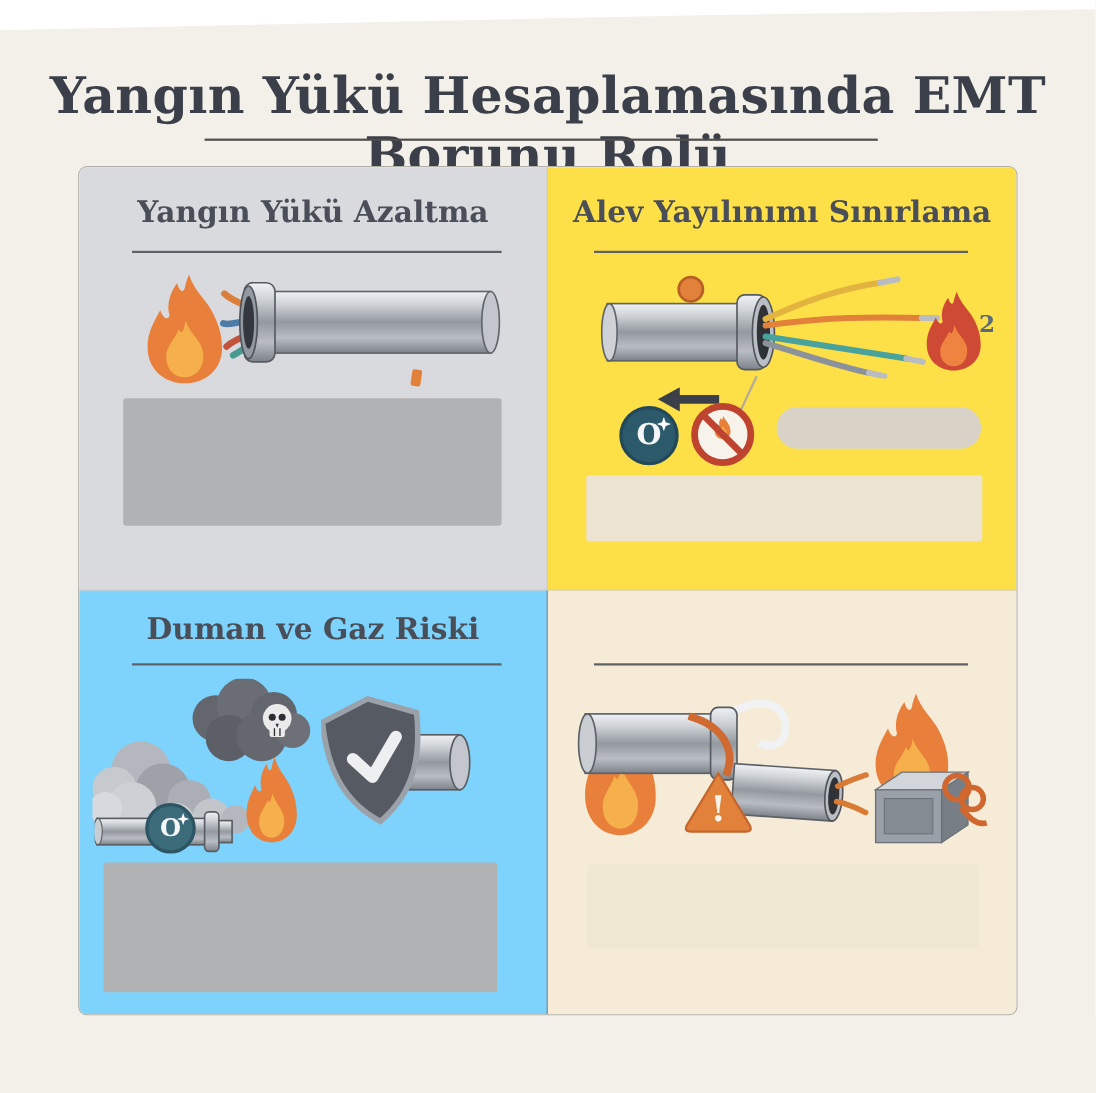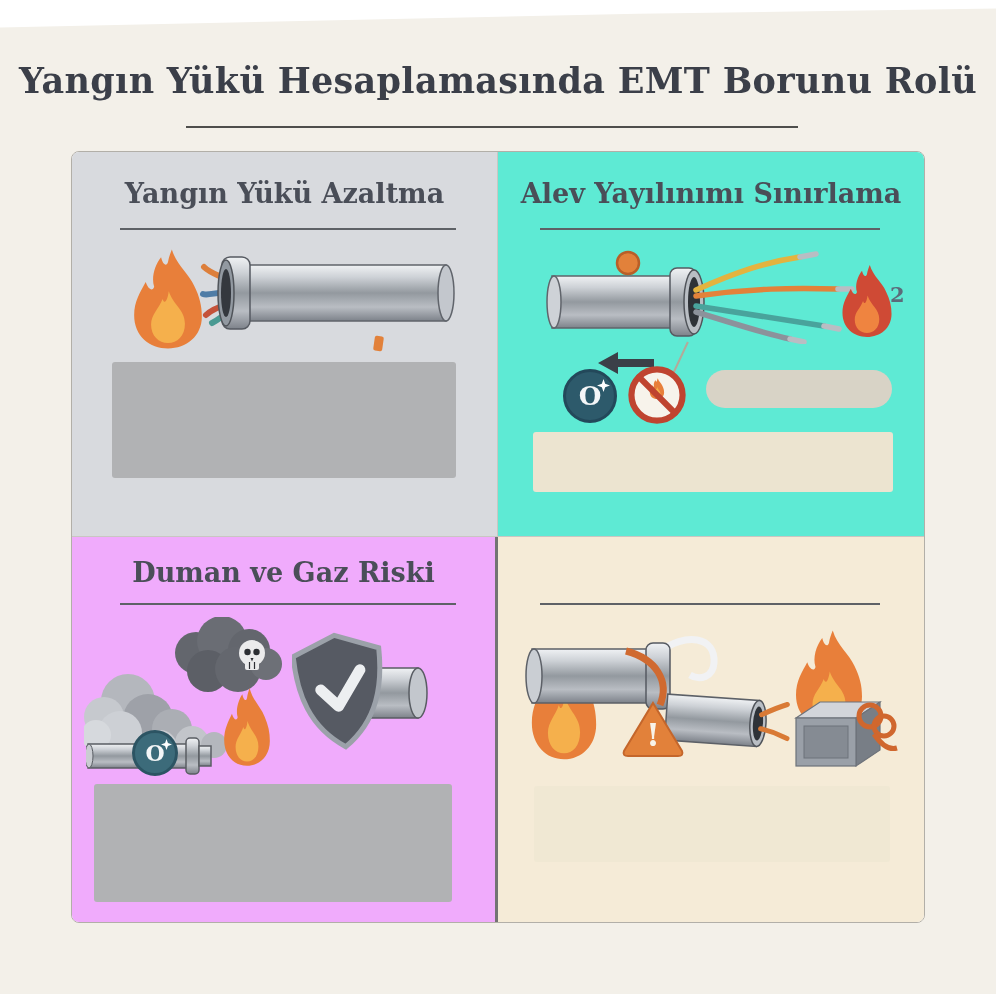--- a/index.html
+++ b/index.html
@@ -8,33 +8,33 @@
     background:#f3f0e9;
     font-family:"DejaVu Serif","Liberation Serif",serif;
   }
   .abs{position:absolute;}
   .top-sliver{
     top:0;left:0;width:100%;height:30px;background:#ffffff;
     clip-path:polygon(0 0,100% 0,100% 28%,64% 46%,0 92%);
   }
   .title{
     top:60px;left:0;width:100%;text-align:center;margin:0;
-    font-size:35px;font-weight:700;color:#3b3f49;letter-spacing:.3px;
+    font-size:46px;font-weight:700;color:#3b3f49;letter-spacing:.3px;
   }
   .title-rule{top:126px;left:186px;width:612px;height:2px;background:#4e4e4c;}
   .panel{
     top:151px;left:71px;width:852px;height:770px;
     border:1px solid #b2afa8;border-radius:8px;overflow:hidden;
     display:grid;grid-template-columns:426px 426px;grid-template-rows:385px 385px;
     background:#fff;
   }
   .quad{position:relative;box-sizing:border-box;}
   .quad-tl{background:#d8dade;border-right:1px solid #c9c7c2;border-bottom:1px solid #c9c7c2;}
-  .quad-tr{background:#5eead4;border-bottom:1px solid #c9c7c2;}
-  .quad-bl{background:#f0abfc;border-right:3px solid #737373;}
+  .quad-tr{background:#fde047;border-bottom:1px solid #c9c7c2;}
+  .quad-bl{background:#7dd3fc;border-right:1px solid #737373;}
   .quad-br{background:#f5ebd7;}
   .qtitle{
     position:absolute;left:0;width:100%;margin:0;text-align:center;
     font-size:27px;font-weight:700;color:#4a4e58;
   }
   .quad-tl .qtitle,.quad-tr .qtitle{top:26px;}
   .quad-bl .qtitle,.quad-br .qtitle{top:20px;}
   .qrule{position:absolute;height:2px;background:#5e6166;}
   .quad-tl .qrule{top:76px;left:48px;width:336px;}
   .quad-tr .qrule{top:76px;left:42px;width:340px;}

